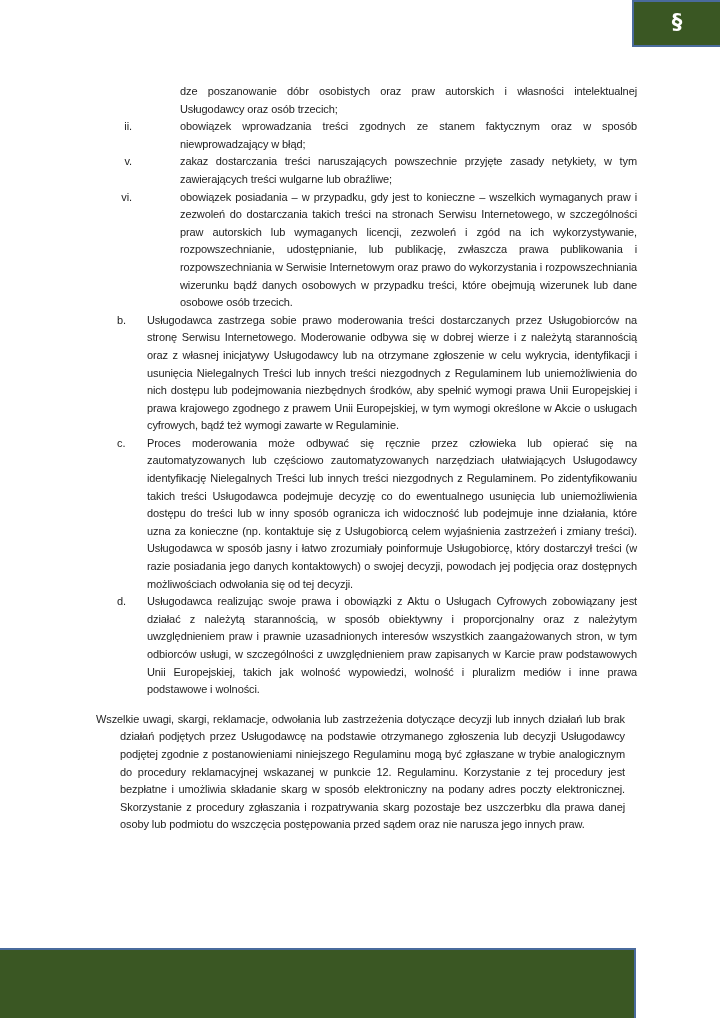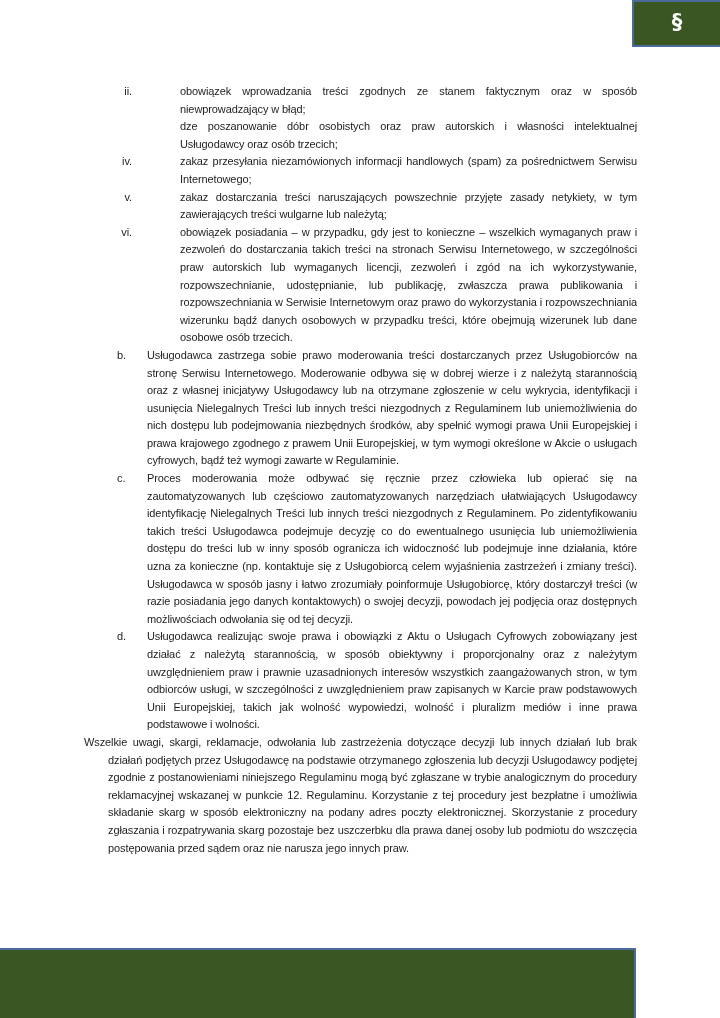--- a/index.html
+++ b/index.html
@@ -63,55 +63,51 @@
     display: inline-block;
   }
   .item.letter { padding-left: 63px; }
   .item.letter > .marker {
     position: absolute; left: 33px; top: 0;
     width: 26px;
     text-align: left;
     display: inline-block;
   }
   .closing {
-    margin: 0;
+    margin: 12px;
     padding-left: 24px;
     text-indent: -24px;
     text-align: justify;
   }
 </style>
 </head>
 <body style="background: rgb(255, 255, 255);">
 
 <div class="page">
 
   <div class="corner-box">
     <span class="para-mark">§</span>
   </div>
 
   <div class="content" style="color: rgb(29, 29, 29);">
 
     <div class="item roman">
+      <span class="txt">dze poszanowanie dóbr osobistych oraz praw autorskich i własności intelektualnej Usługodawcy oraz osób trzecich;</span>
+    </div>
+
+    <div class="item roman">
       <span class="marker">ii.</span>
       <span class="txt">obowiązek wprowadzania treści zgodnych ze stanem faktycznym oraz w sposób niewprowadzający w błąd;</span>
     </div>
 
-    <div class="item roman">
-      <span class="txt">dze poszanowanie dóbr osobistych oraz praw autorskich i własności intelektualnej Usługodawcy oraz osób trzecich;</span>
-    </div>
 
 
     <div class="item roman">
-      <span class="marker">iv.</span>
-      <span class="txt">zakaz przesyłania niezamówionych informacji handlowych (spam) za pośrednictwem Serwisu Internetowego;</span>
-    </div>
-
-    <div class="item roman">
       <span class="marker">v.</span>
-      <span class="txt">zakaz dostarczania treści naruszających powszechnie przyjęte zasady netykiety, w tym zawierających treści wulgarne lub należytą;</span>
+      <span class="txt">zakaz dostarczania treści naruszających powszechnie przyjęte zasady netykiety, w tym zawierających treści wulgarne lub obraźliwe;</span>
     </div>
 
     <div class="item roman">
       <span class="marker">vi.</span>
       <span class="txt">obowiązek posiadania – w przypadku, gdy jest to konieczne – wszelkich wymaganych praw i zezwoleń do dostarczania takich treści na stronach Serwisu Internetowego, w szczególności praw autorskich lub wymaganych licencji, zezwoleń i zgód na ich wykorzystywanie, rozpowszechnianie, udostępnianie, lub publikację, zwłaszcza prawa publikowania i rozpowszechniania w Serwisie Internetowym oraz prawo do wykorzystania i rozpowszechniania wizerunku bądź danych osobowych w przypadku treści, które obejmują wizerunek lub dane osobowe osób trzecich.</span>
     </div>
 
 
     <div class="item letter">
       <span class="marker">b.</span>

